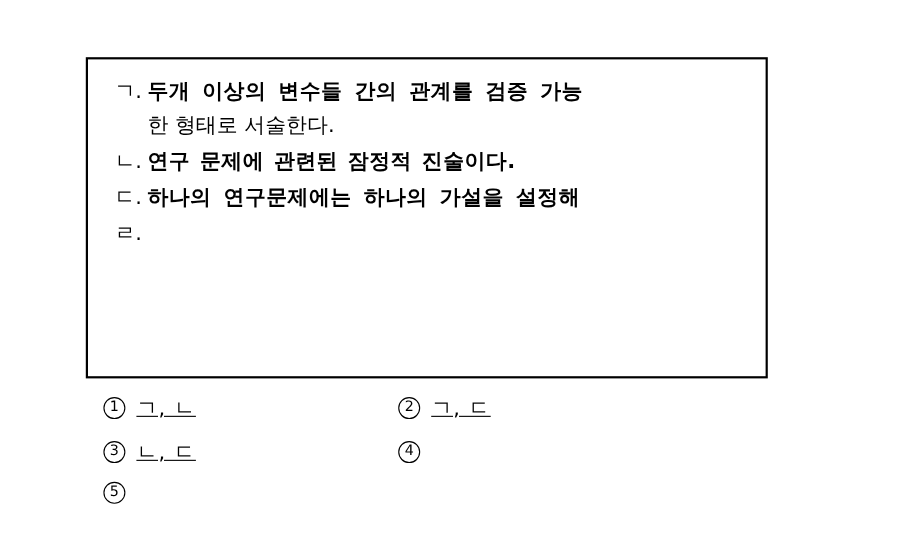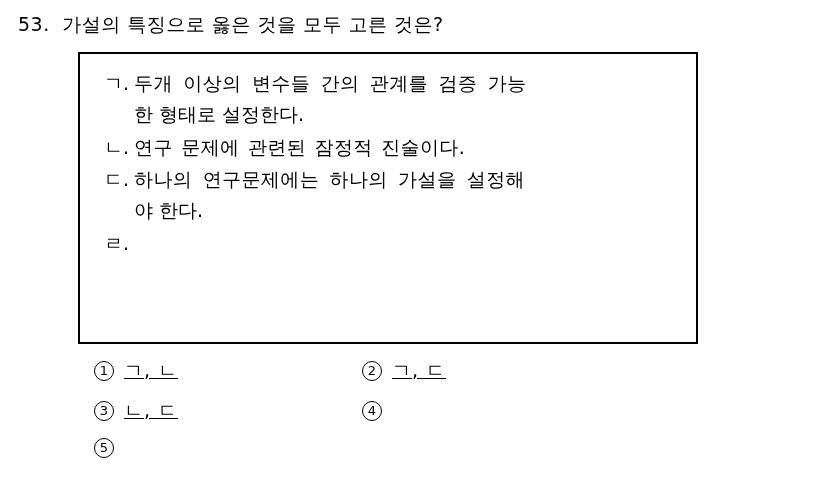--- a/index.html
+++ b/index.html
@@ -59,20 +59,21 @@
     width: 30px;
     flex: 0 0 30px;
     white-space: nowrap;
   }
   .stmt-body {
     flex: 1 1 auto;
   }
   .stmt-body .l1 {
     display: block;
     white-space: nowrap;
+    font-weight: bold;
   }
   .stmt-body .l2 {
     display: block;
     white-space: nowrap;
   }
   
   .wide1 { letter-spacing: 0.4px; word-spacing: 4px; }
   .wide2 { letter-spacing: 0.4px; word-spacing: 2px; }
 
   .choices {
@@ -108,48 +109,43 @@
   .choice-text {
     letter-spacing: 1px;
     text-decoration: underline;
   }
 </style>
 </head>
 <body>
 
 <div class="page">
 
-  <div class="question-line">
-    <span class="q-number">53.</span>
-    <span class="q-text">가설의 특징으로 옳은 것을 모두 고른 것은?</span>
-  </div>
 
   <div class="statement-box">
     <div class="statements">
 
       <div class="stmt">
         <div class="stmt-label">ㄱ.</div>
         <div class="stmt-body">
           <span class="l1 wide1">두개 이상의 변수들 간의 관계를 검증 가능</span>
-          <span class="l2">한 형태로 설정한다.</span>
+          <span class="l2">한 형태로 서술한다.</span>
         </div>
       </div>
 
       <div class="stmt">
         <div class="stmt-label">ㄴ.</div>
         <div class="stmt-body">
           <span class="l1 wide2">연구 문제에 관련된 잠정적 진술이다.</span>
         </div>
       </div>
 
       <div class="stmt">
         <div class="stmt-label">ㄷ.</div>
         <div class="stmt-body">
           <span class="l1 wide1">하나의 연구문제에는 하나의 가설을 설정해</span>
-          <span class="l2">야 한다.</span>
         </div>
       </div>
 
       <div class="stmt">
         <div class="stmt-label">ㄹ.</div>
         <div class="stmt-body">
         </div>
       </div>
 
     </div>

